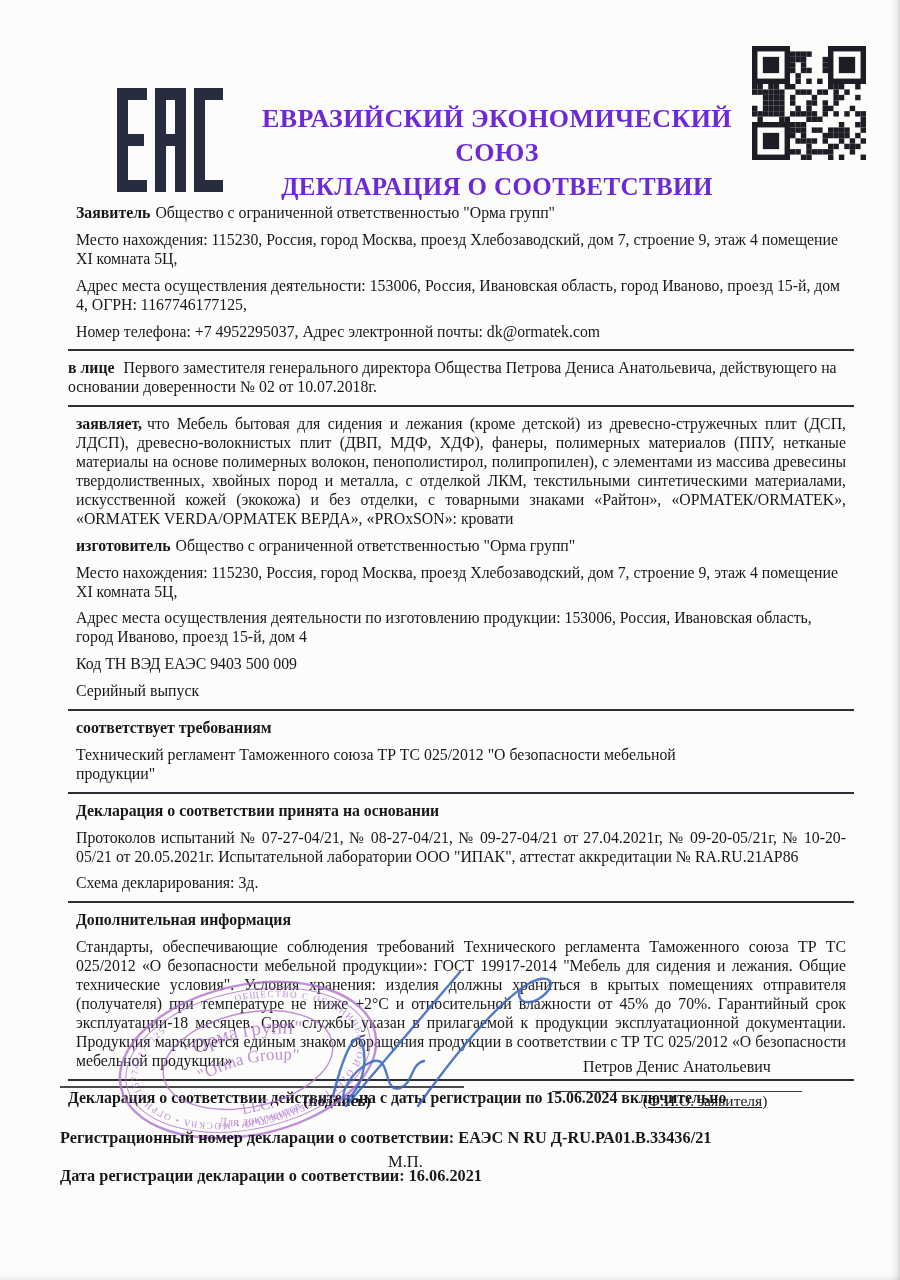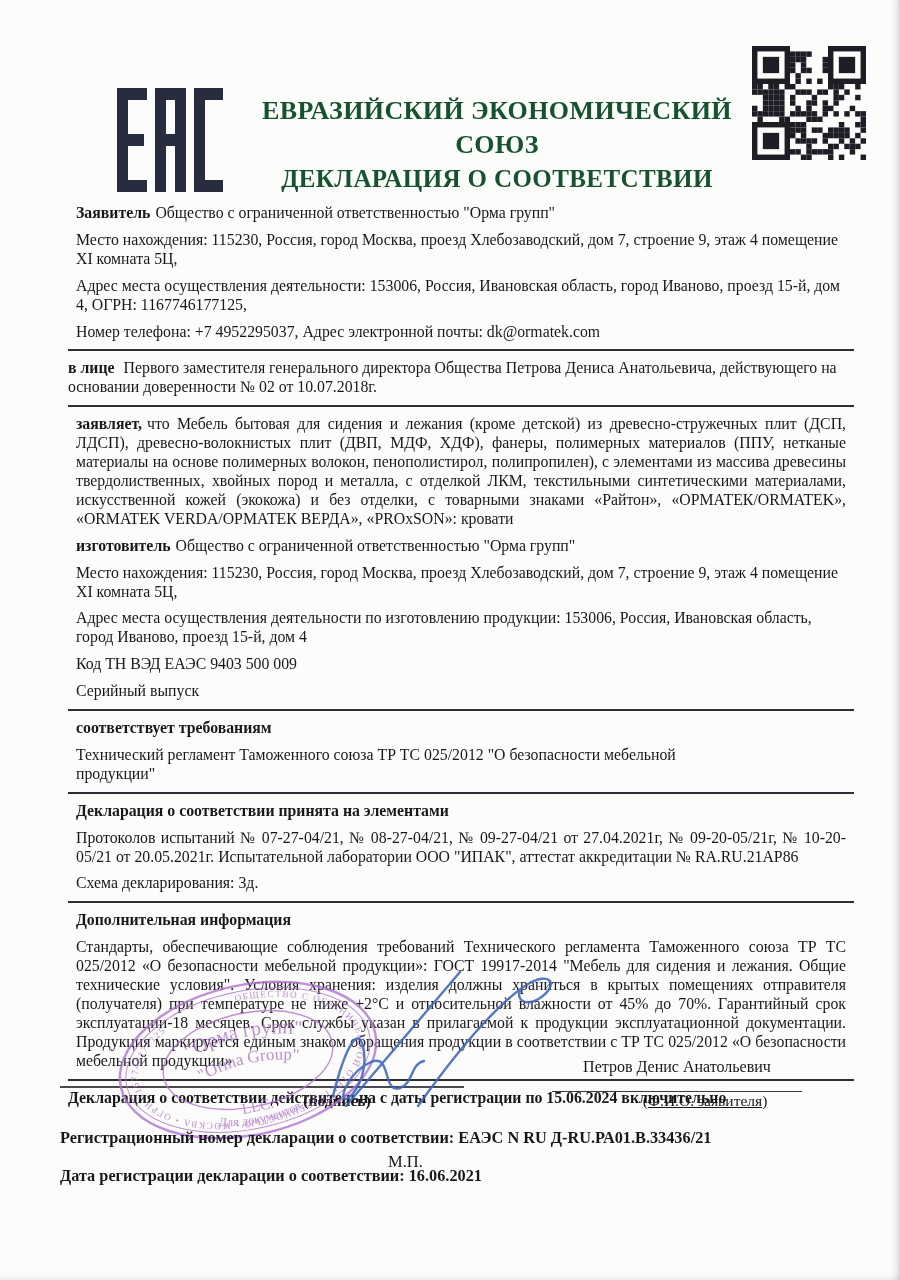--- a/index.html
+++ b/index.html
@@ -5,22 +5,22 @@
   html,body{margin:0;padding:0;background:#ffffff;}
   .page{
     position:relative;width:900px;height:1280px;overflow:hidden;
     background:#fcfcfa;color:#18181c;
     font-family:"Liberation Serif","DejaVu Serif",serif;
     box-shadow:inset -8px 0 10px -8px rgba(0,0,0,.28), inset 0 -6px 8px -6px rgba(0,0,0,.12);
   }
   
   .eac-logo{position:absolute;left:117px;top:88px;}
   .doc-title{
-    position:absolute;left:228px;top:94px;width:538px;text-align:center;
-    font-weight:bold;color:#14532d;
+    position:absolute;left:228px;top:102px;width:538px;text-align:center;
+    font-weight:bold;color:#6d28d9;
   }
   .doc-title .t1{font-size:26px;line-height:34px;letter-spacing:.4px;}
   .doc-title .t2{font-size:25px;line-height:34px;letter-spacing:.4px;}
   .qr{position:absolute;left:752px;top:46px;}
   
   .content{
     position:absolute;left:60px;top:196px;width:802px;
     font-size:15.8px;line-height:18.9px;
   }
   .content div{margin:8px;}
@@ -255,21 +255,21 @@
     <div class="rule"></div>
 
     <div>
       <div class="bold">соответствует требованиям</div>
       <div class="narrow">Технический регламент Таможенного союза ТР ТС 025/2012 "О безопасности мебельной продукции"</div>
     </div>
 
     <div class="rule"></div>
 
     <div>
-      <div class="bold">Декларация о соответствии принята на элементами</div>
+      <div class="bold">Декларация о соответствии принята на основании</div>
       <div class="just">Протоколов испытаний № 07-27-04/21, № 08-27-04/21, № 09-27-04/21 от 27.04.2021г, № 09-20-05/21г, № 10-20-05/21 от 20.05.2021г. Испытательной лаборатории ООО "ИПАК", аттестат аккредитации № RA.RU.21АР86</div>
       <div>Схема декларирования: 3д.</div>
     </div>
 
     <div class="rule"></div>
 
     <div>
       <div class="bold">Дополнительная информация</div>
       <div class="just">Стандарты, обеспечивающие соблюдения требований Технического регламента Таможенного союза  ТР ТС 025/2012 «О безопасности мебельной продукции»: ГОСТ 19917-2014 "Мебель для сидения и лежания. Общие технические условия". Условия хранения: изделия должны храниться в крытых помещениях отправителя (получателя) при температуре не ниже +2°С и относительной влажности от 45% до 70%. Гарантийный срок эксплуатации-18 месяцев. Срок службы указан в прилагаемой к продукции эксплуатационной документации. Продукция маркируется единым знаком обращения продукции в соответствии с ТР ТС 025/2012 «О безопасности мебельной продукции»</div>
     </div>

